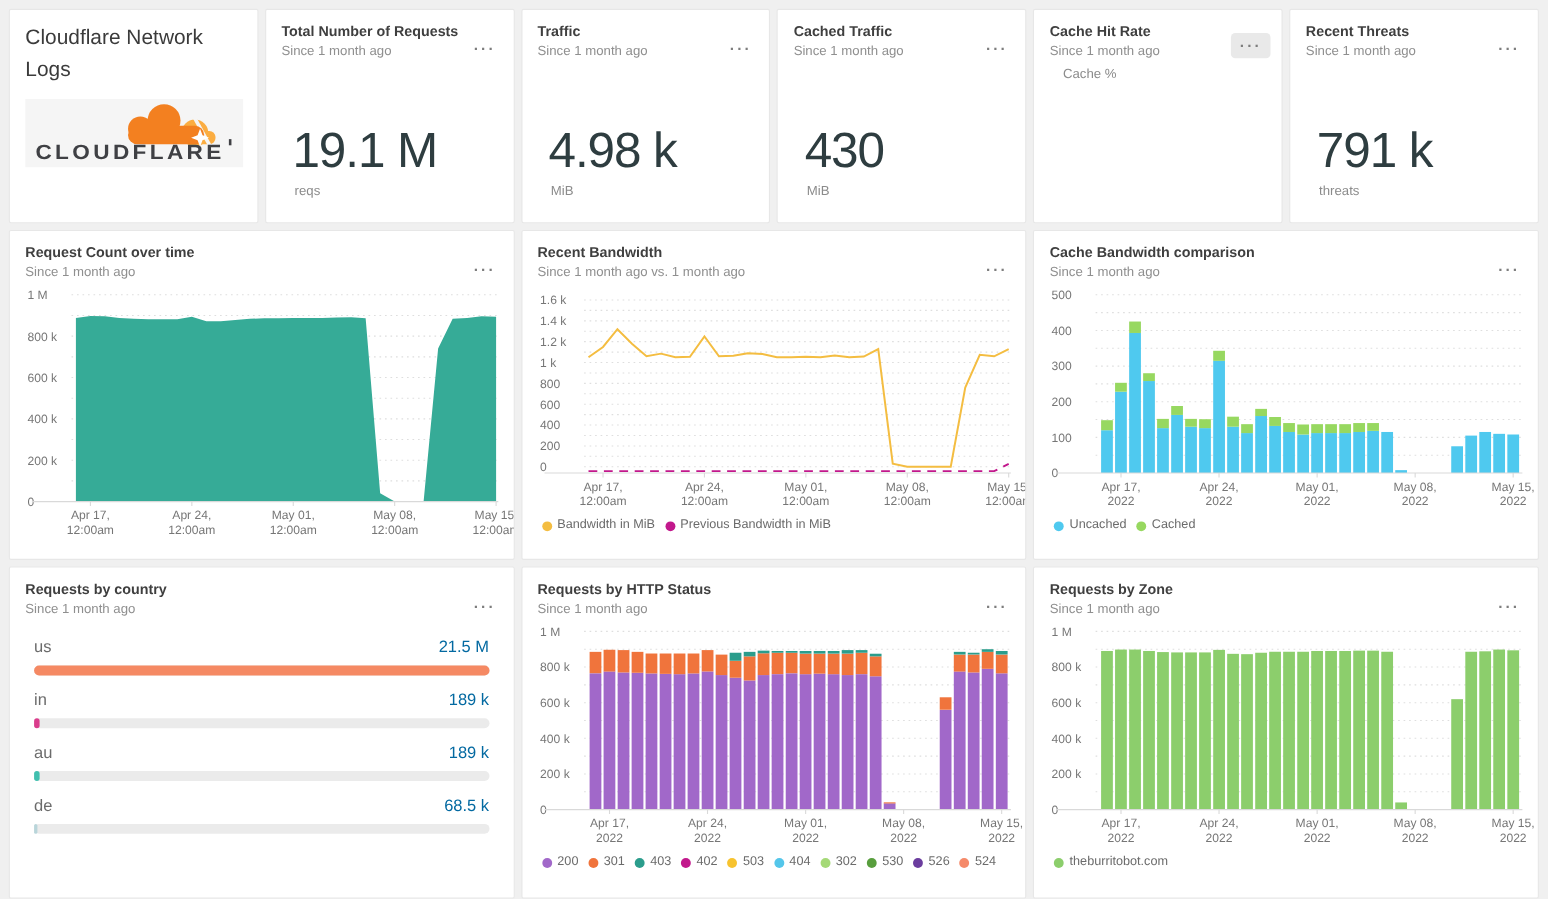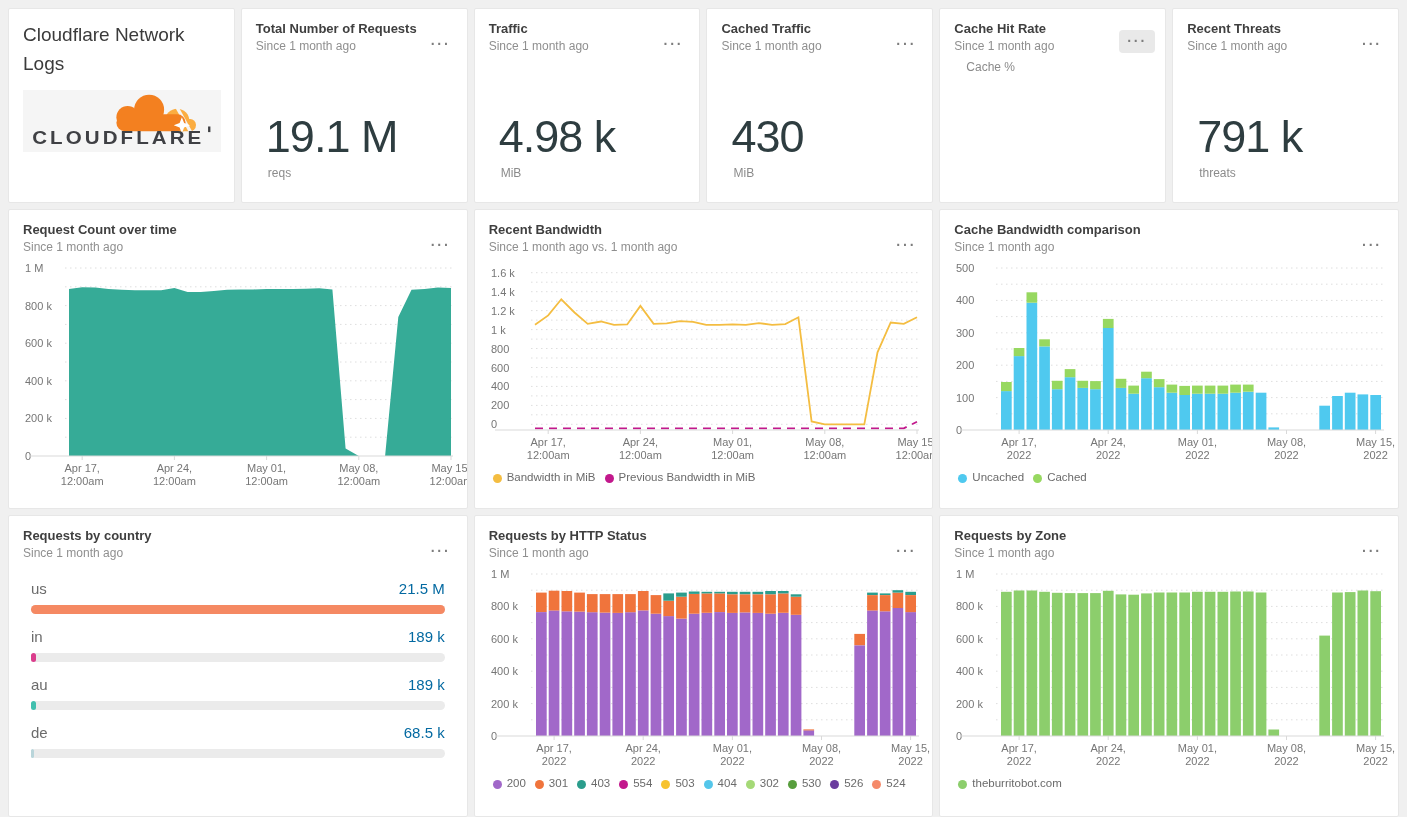--- a/index.html
+++ b/index.html
@@ -479,21 +479,21 @@
         <span class="li">
           <span class="dot" style="background: rgb(240, 116, 60);"></span>
           <span>301</span>
         </span>
         <span class="li">
           <span class="dot" style="background: rgb(43, 157, 140);"></span>
           <span>403</span>
         </span>
         <span class="li">
           <span class="dot" style="background: rgb(194, 24, 140);"></span>
-          <span>554</span>
+          <span>402</span>
         </span>
         <span class="li">
           <span class="dot" style="background: rgb(247, 195, 47);"></span>
           <span>503</span>
         </span>
         <span class="li">
           <span class="dot" style="background: rgb(84, 198, 234);"></span>
           <span>404</span>
         </span>
         <span class="li">

